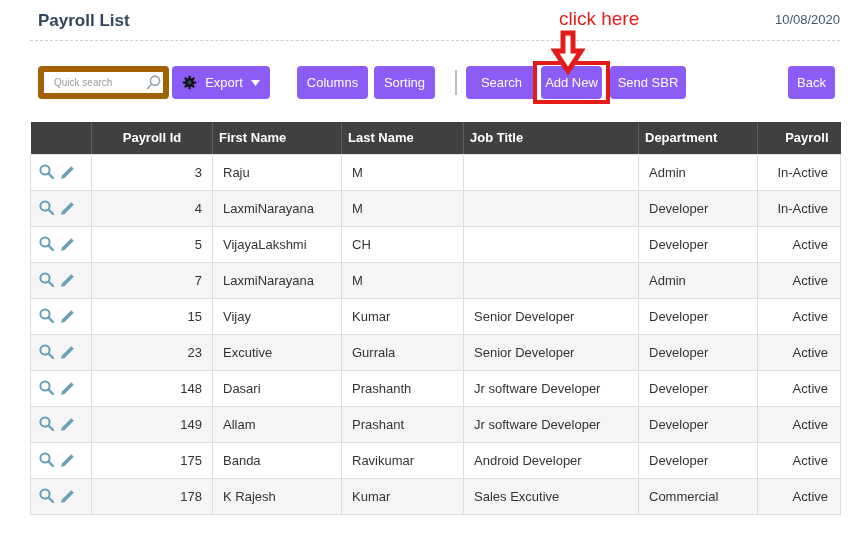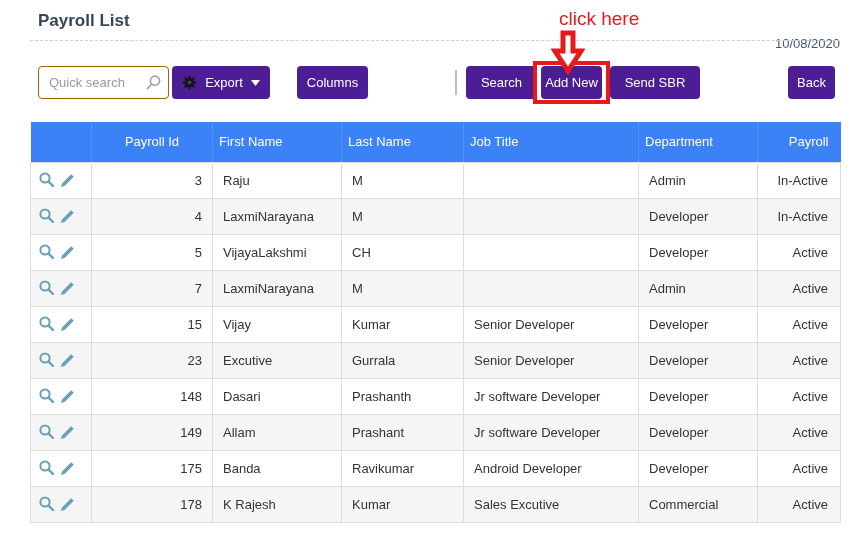--- a/index.html
+++ b/index.html
@@ -1,49 +1,49 @@
 <!DOCTYPE html>
 <html><head>
 <meta charset="utf-8">
 <style>
   * { margin:0; padding:0; box-sizing:border-box; }
   html,body { background:#fff; }
   body { width:865px; height:543px; font-family:"Liberation Sans", sans-serif; color:#333; }
   .page { position:relative; width:865px; height:543px; overflow:hidden; }
 
   .page-title { position:absolute; left:38px; top:11px; font-size:17px; font-weight:bold; color:#33475b; }
-  .date-label { position:absolute; top:12px; right:25px; font-size:13px; color:#44576b;margin-top:24px; }
+  .date-label { position:absolute; top:12px; right:25px; font-size:13px; color:#44576b; }
   .annotation-text { position:absolute; left:559px; top:8px; font-size:19px; color:#e31b1b; }
   .annotation-arrow { position:absolute; left:551px; top:30px; width:34px; height:45px; z-index:5; }
   .dashed-sep { position:absolute; left:30px; top:40px; width:810px; border-top:1px dashed #cfcfcf; }
 
   
   .qs-wrap { position:absolute; left:38px; top:66px; width:131px; height:33px; }
-  .qs-wrap input { width:100%; height:100%; border:1px solid #a16207; border-radius:4px; padding:0 28px 0 10px;
-                   font-size:13px; color:#4c1d95; outline:none; font-family:"Liberation Sans", sans-serif; }
+  .qs-wrap input { width:100%; height:100%; border:6px solid #a16207; border-radius:4px; padding:0 28px 0 10px;
+                   font-size:10px; color:#4c1d95; outline:none; font-family:"Liberation Sans", sans-serif; }
   .qs-wrap input::placeholder { color:#9b9b9b; }
   .qs-icon { position:absolute; right:7px; top:8px; }
 
-  .btn { position:absolute; top:66px; height:33px; background:#4c1d95; color:#fff; border:none; border-radius:4px;
+  .btn { position:absolute; top:66px; height:33px; background:#8b5cf6; color:#fff; border:none; border-radius:4px;
          font-size:13px; font-family:"Liberation Sans", sans-serif; cursor:pointer;
          display:flex; align-items:center; justify-content:center; }
   .btn-export { left:172px; width:98px; gap:8px; }
   .btn-columns { left:297px; width:71px; }
   .btn-sorting { left:374px; width:61px; }
   .btn-search { left:466px; width:71px; }
   .btn-addnew { left:541px; width:61px; z-index:2; }
-  .btn-sendsbr { left:610px; width:90px; }
+  .btn-sendsbr { left:610px; width:76px; }
   .btn-back { left:788px; width:47px; }
   .toolbar-divider { position:absolute; left:455px; top:70px; width:2px; height:25px; background:#bcbcbc; }
   .addnew-highlight { position:absolute; left:533px; top:61px; width:77px; height:43px;
                       border:4px solid #e31b1b; z-index:3; pointer-events:none; }
 
   
   .grid { position:absolute; left:30px; top:122px; width:810px; border-collapse:collapse; table-layout:fixed; }
-  .grid th { height:40px; background:#3b82f6; color:#fff; font-size:13px; font-weight:normal;
+  .grid th { height:32px; background:#404040; color:#fff; font-size:13px; font-weight:bold;
              border-right:1px solid rgba(255,255,255,0.14); }
   .grid th:last-child { border-right:none; }
   .grid td { height:36px; border:1px solid #ddd; font-size:13px; color:#333; background:#fff; overflow:hidden; white-space:nowrap; }
   .grid tbody tr:nth-child(even) td { background:#f5f5f5; }
   .th-id { text-align:center; }
   .th-left { text-align:left; padding-left:6px; }
   .th-status { text-align:right; padding-right:12px; }
   .td-actions { padding-left:7px; }
   .td-id { text-align:right; padding-right:10px; }
   .td-left { text-align:left; padding-left:10px; }
@@ -84,20 +84,21 @@
       </g>
       <circle cx="10" cy="10" r="2.7" fill="#31475a"></circle>
     </svg>
     <span>Export</span>
     <svg width="9" height="6" viewBox="0 0 9 6">
       <polygon points="0,0 9,0 4.5,6" fill="#ffffff"></polygon>
     </svg>
   </button>
 
   <button class="btn btn-columns">Columns</button>
+  <button class="btn btn-sorting">Sorting</button>
   <div class="toolbar-divider"></div>
   <button class="btn btn-addnew">Add New</button>
   <button class="btn btn-search">Search</button>
   <div class="addnew-highlight"></div>
   <button class="btn btn-sendsbr">Send SBR</button>
   <button class="btn btn-back">Back</button>
 
   <table class="grid">
     <colgroup>
       <col style="width:61px">

